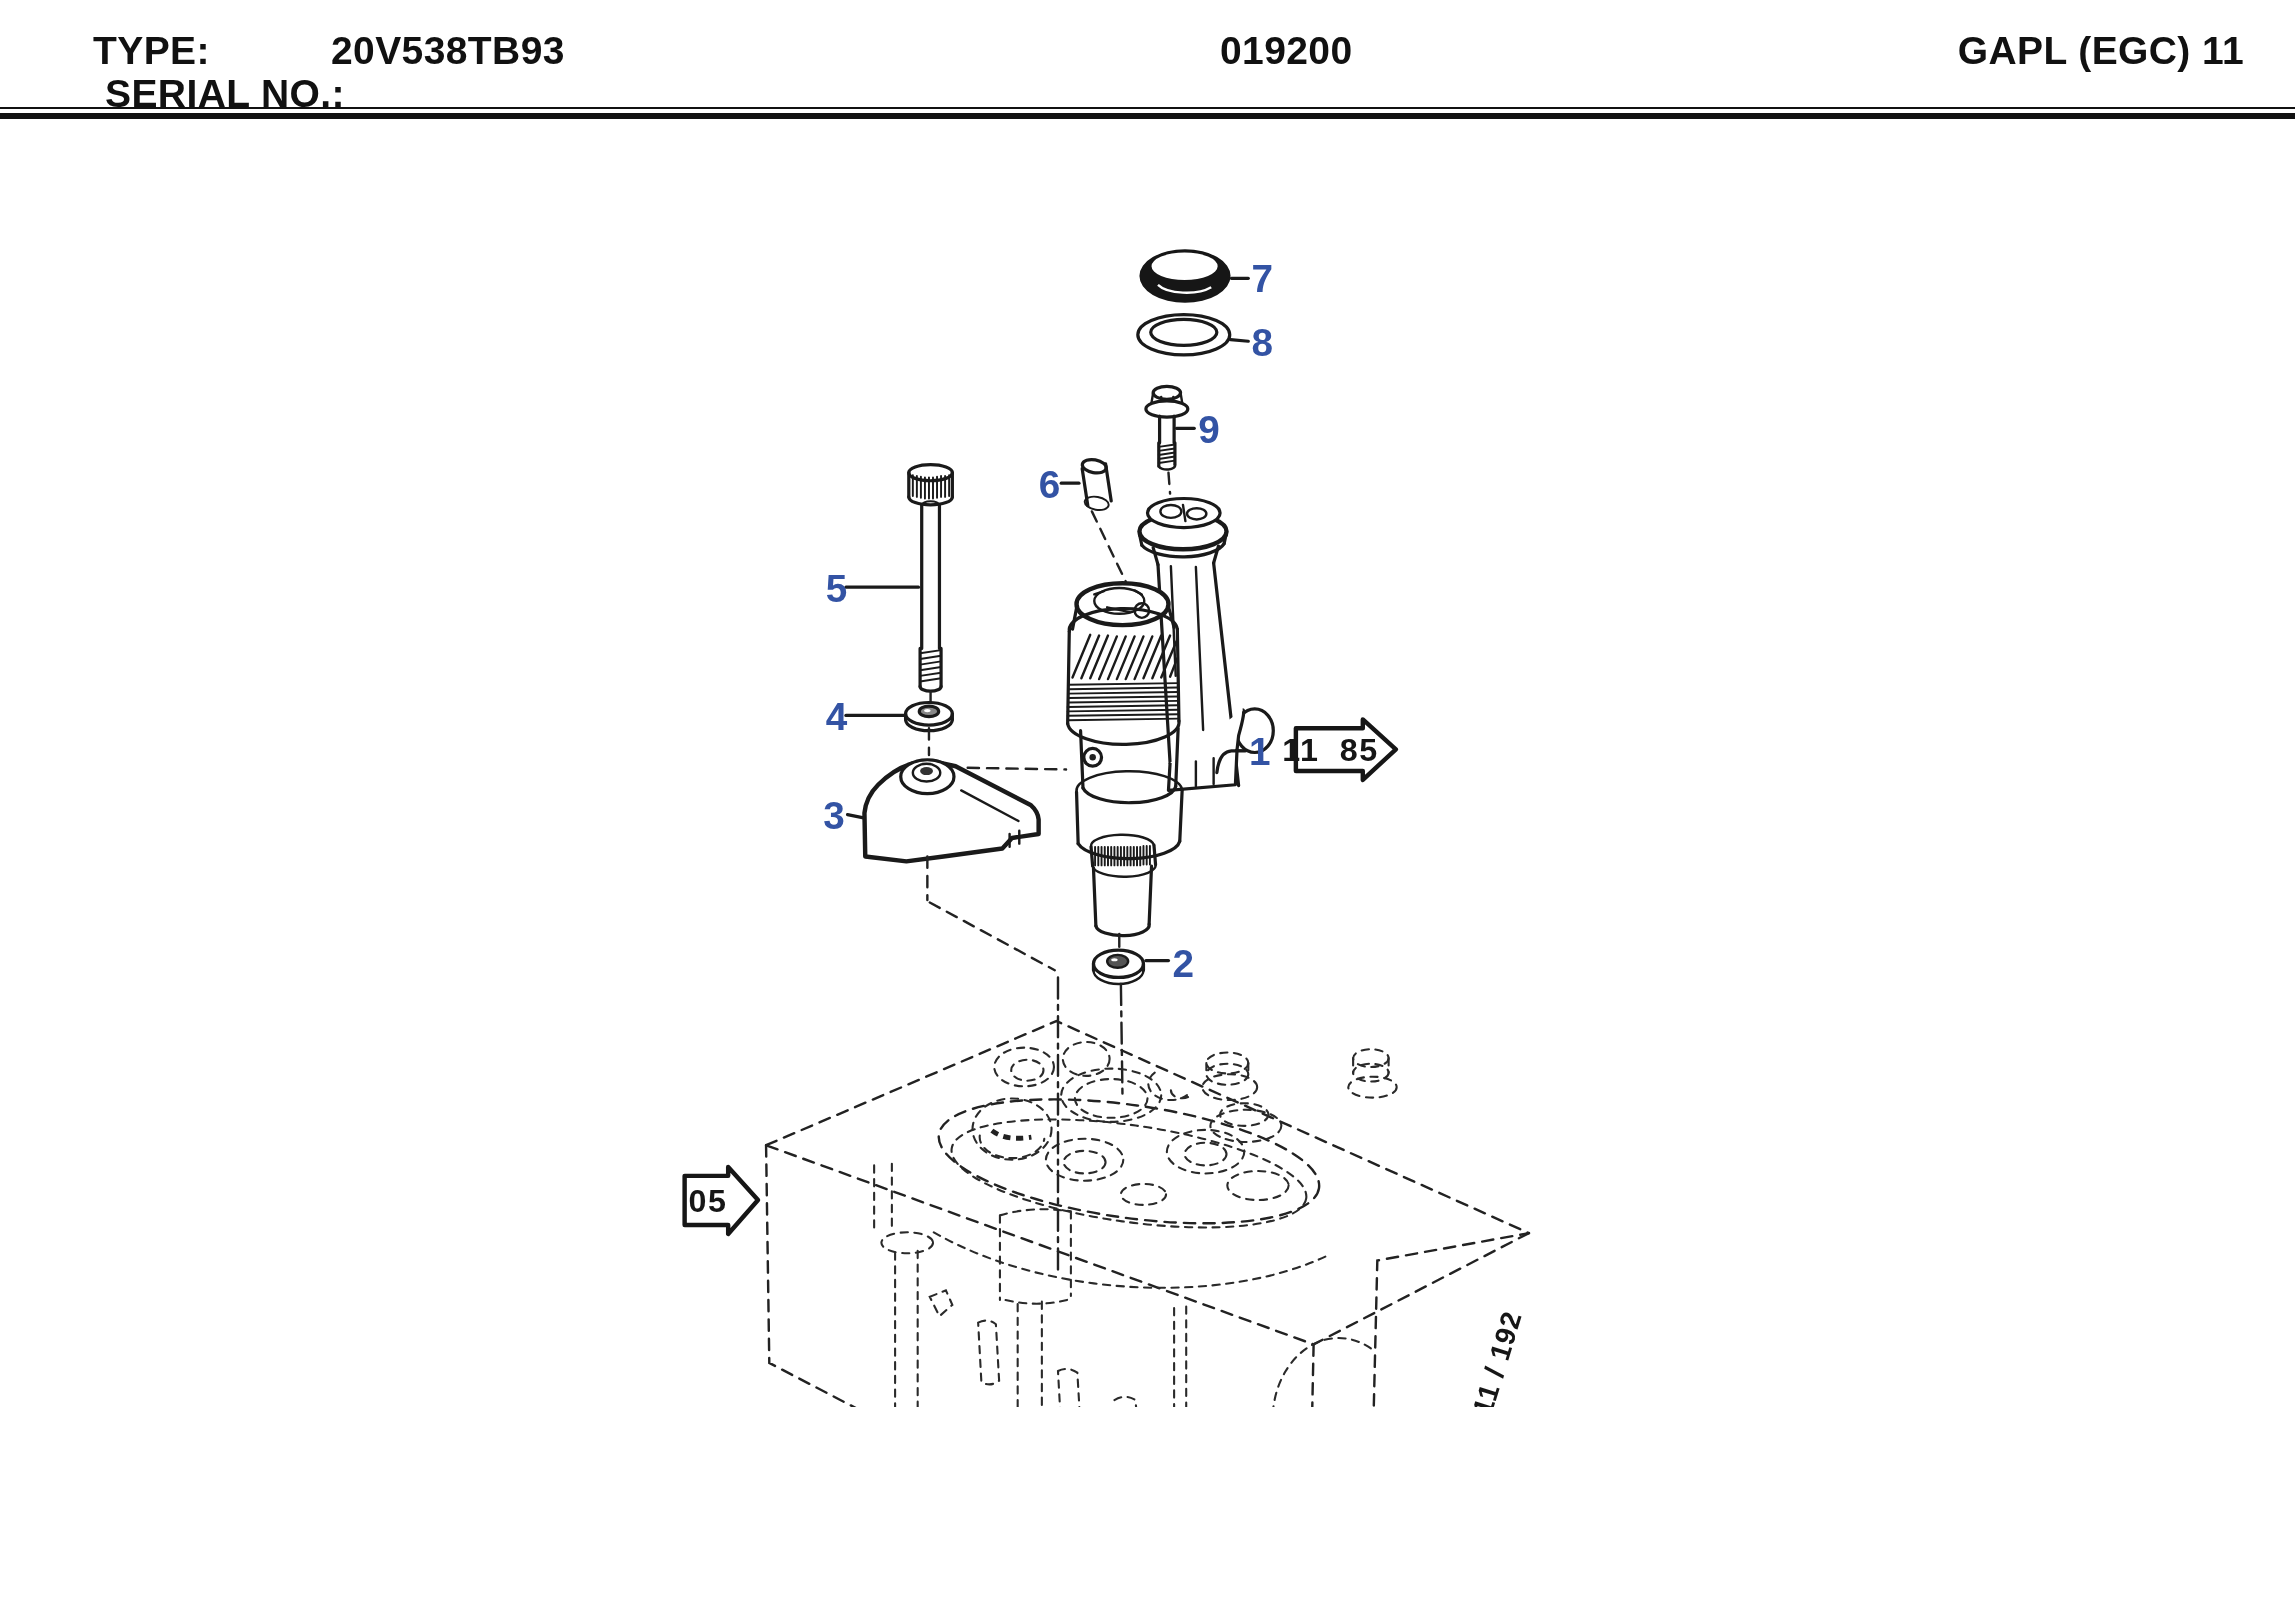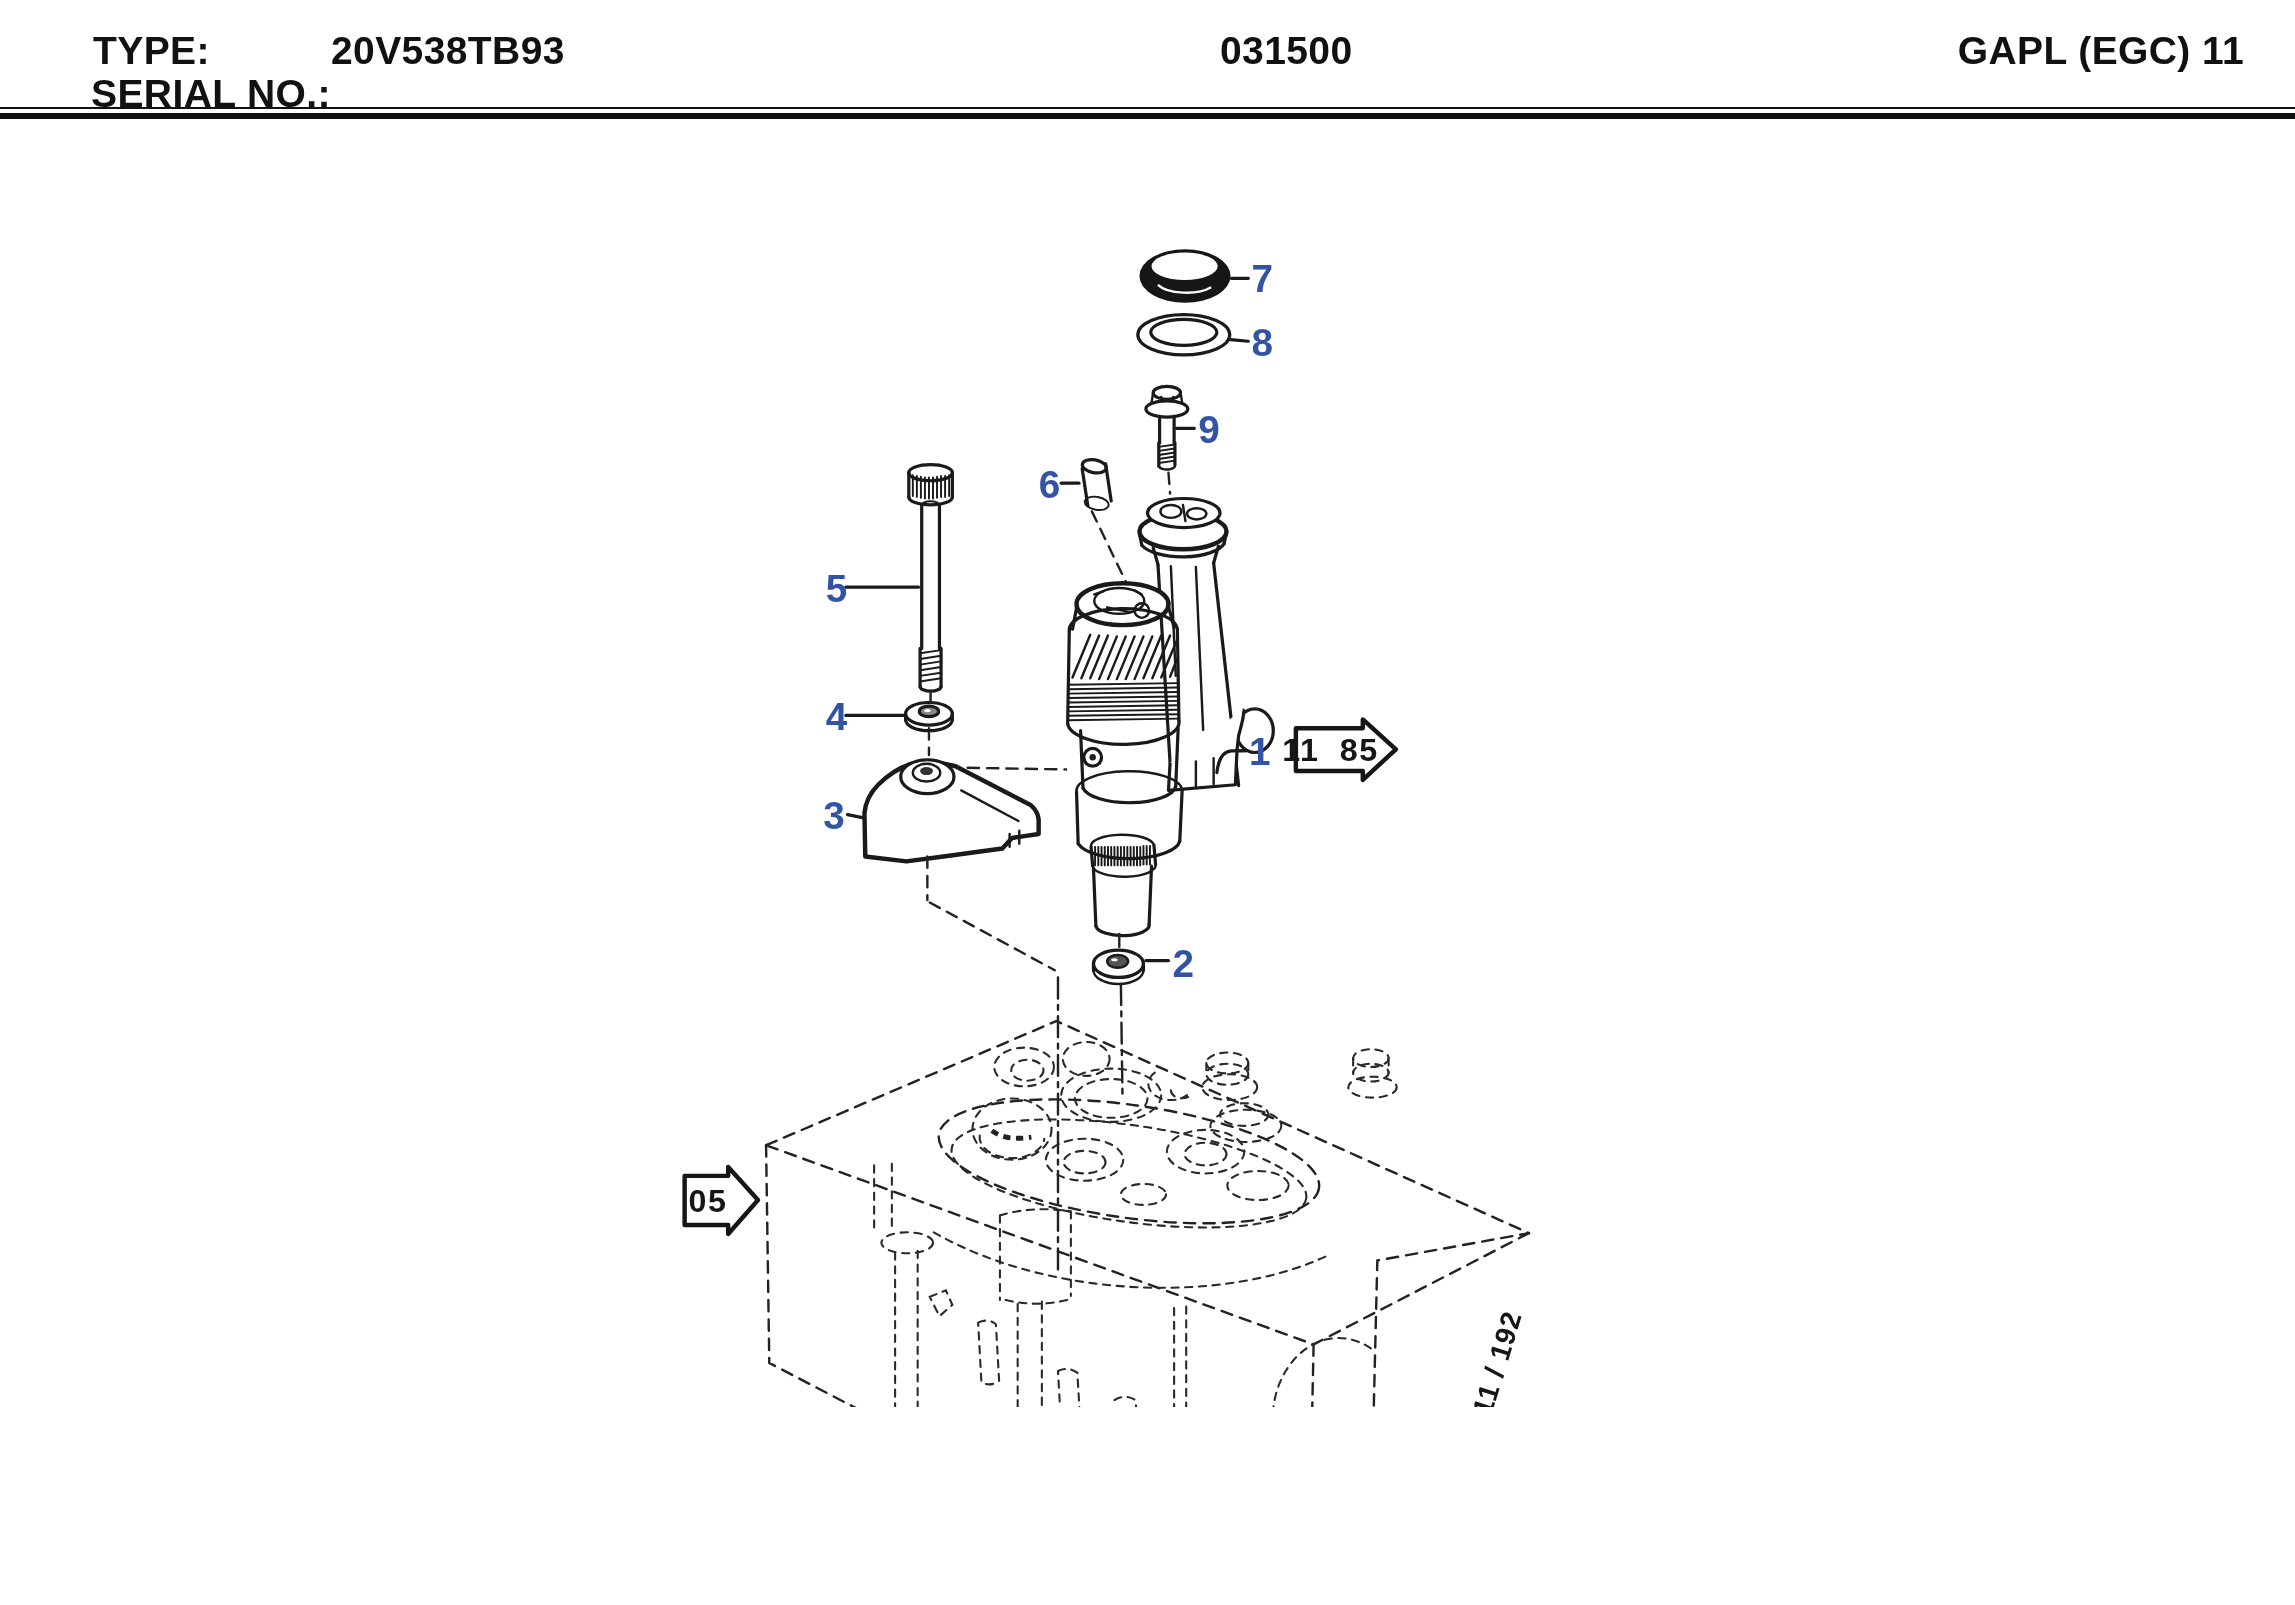--- a/index.html
+++ b/index.html
@@ -16,21 +16,21 @@
     position:absolute;
     color:#111111;
     font-weight:700;
     font-size:39px;
     line-height:1.0;
     white-space:nowrap;
     letter-spacing:0.4px;
   }
   #hdr-type-label{left:93px;top:31px;}
   #hdr-type-value{left:331px;top:31px;text-align:right;}
-  #hdr-serial-label{left:91px;top:74px;}
+  #hdr-serial-label{left:105px;top:74px;}
   #hdr-page-code{left:1220px;top:31px;}
   #hdr-catalog-ref{right:64px;top:31px;margin-left:24px;}
   .rule{position:absolute;left:0;width:2295px;background:#111111;}
   .rule-thin{top:107px;height:2.4px;}
   .rule-thick{top:113px;height:5.6px;}
   svg{position:absolute;left:0;top:0;}
   .ln{stroke:#1a1a1a;stroke-width:4;fill:none;stroke-linecap:round;stroke-linejoin:round;}
   .lnw{stroke:#1a1a1a;stroke-width:4;fill:#ffffff;stroke-linejoin:round;}
   .ln5{stroke:#1a1a1a;stroke-width:5.5;fill:#ffffff;stroke-linejoin:round;}
   .thin{stroke:#1a1a1a;stroke-width:2.4;fill:none;stroke-linecap:round;}
@@ -44,21 +44,21 @@
   .dwg{font:700 35px "Liberation Sans", sans-serif;fill:#161616;letter-spacing:1px;}
 </style>
 </head>
 <body>
 
 <div class="page">
 
   <div class="hdr" id="hdr-type-label">TYPE:</div>
   <div class="hdr" id="hdr-type-value">20V538TB93</div>
   <div class="hdr" id="hdr-serial-label">SERIAL NO.:</div>
-  <div class="hdr" id="hdr-page-code">031500</div>
+  <div class="hdr" id="hdr-page-code">019200</div>
   <div class="hdr" id="hdr-catalog-ref">GAPL (EGC) 11</div>
   <div class="rule rule-thin"></div>
   <div class="rule rule-thick"></div>
 
   <svg width="2295" height="1605" viewBox="0 0 2846 1990">
 
     <g>
       <path d="M1413,342 a56,33 0 1 0 113,0 a56.5,33 0 1 0 -113,0 Z M1428,330 a41,17 0 1 0 82,0 a41,17 0 1 0 -82,0 Z" fill="#161616" fill-rule="evenodd"></path>
       <path d="M1436,353 a38,16 0 0 0 66,3" stroke="#ffffff" stroke-width="3" fill="none"></path>
     </g>

